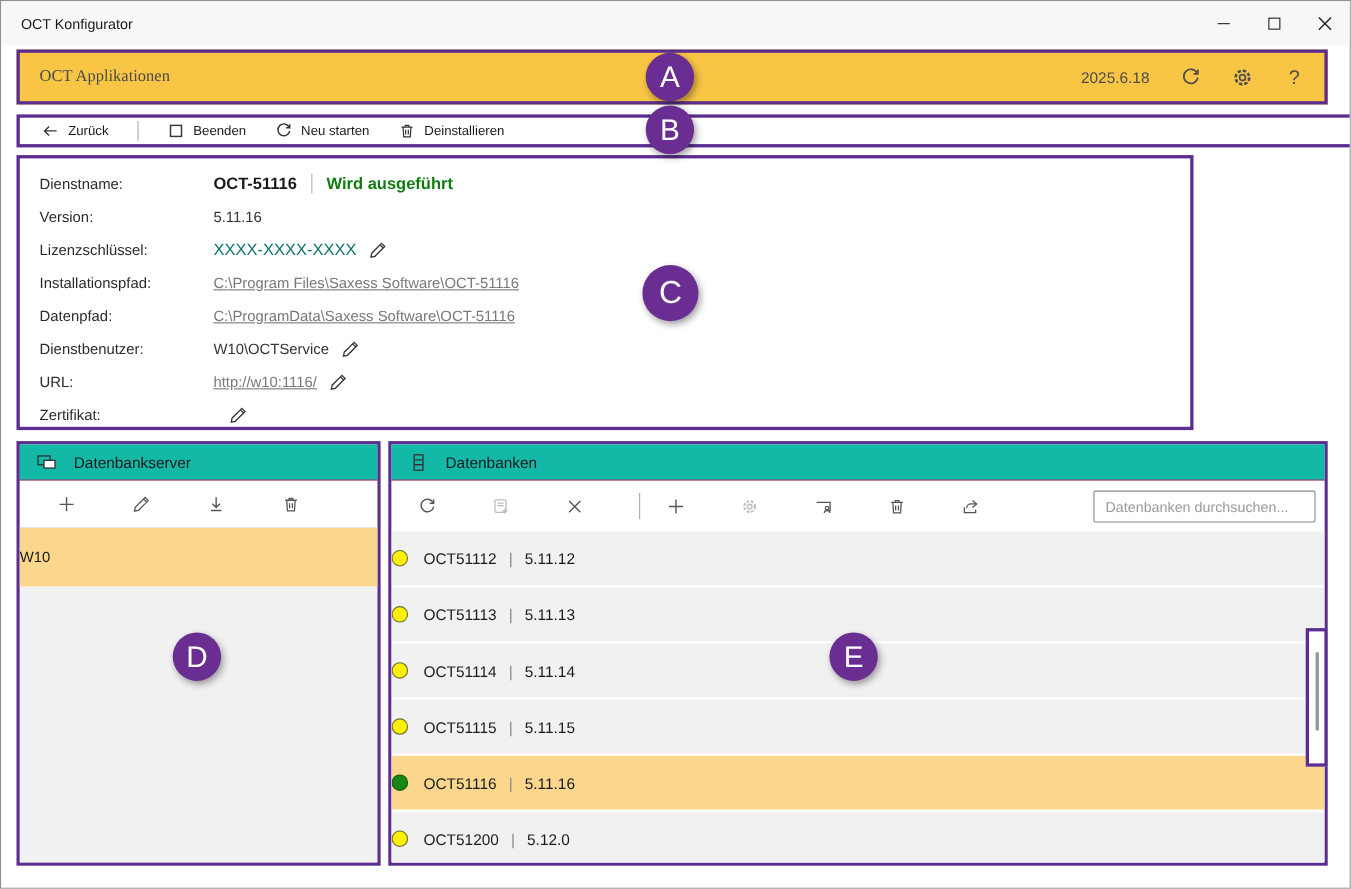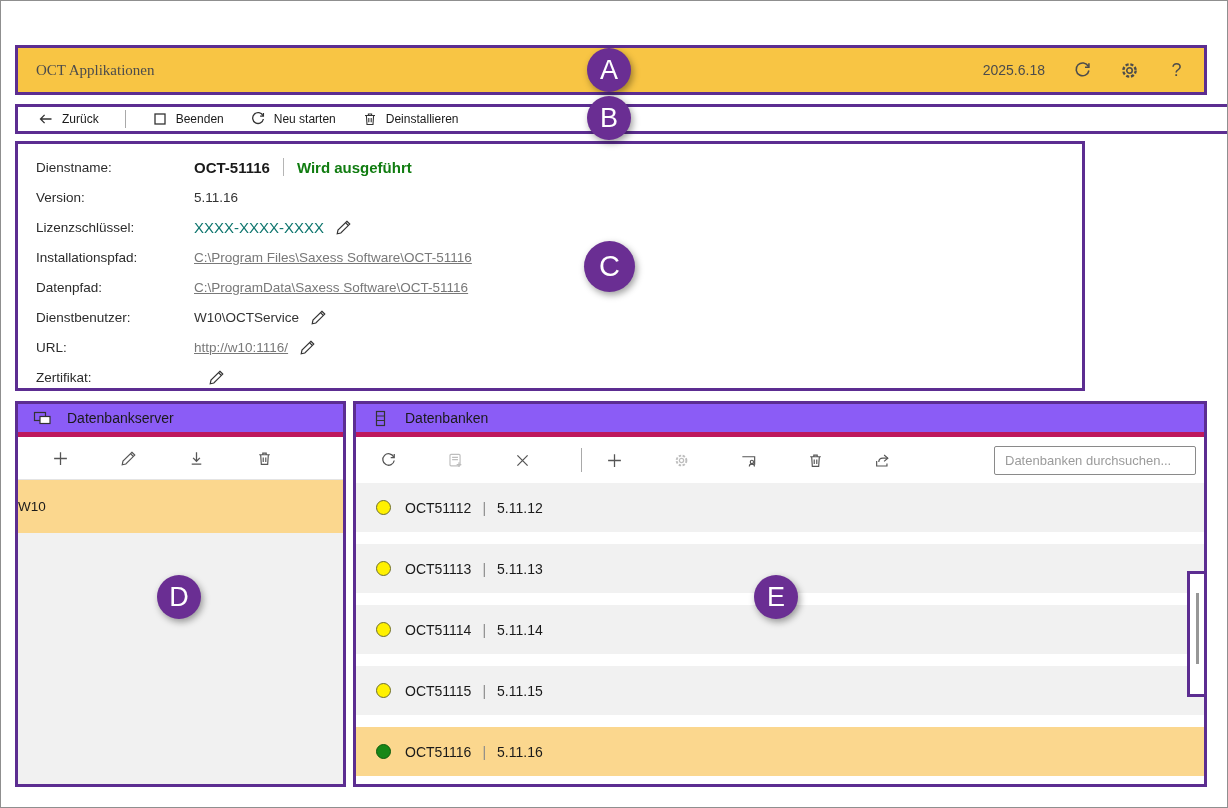--- a/index.html
+++ b/index.html
@@ -40,42 +40,42 @@
   .dname { font-weight:bold; font-size:15px; color:#1a1a1a; }
   .ddiv { width:1px; height:18px; background:#b5b5b5; margin:0 13px; }
   .dstatus { font-weight:bold; font-size:15px; color:#107c10; }
   .dlic { font-size:15px; color:#0f766e; }
   .dlink { color:#787878; text-decoration:underline; cursor:pointer; }
   .pencil { margin-left:11px; width:17px; height:17px; cursor:pointer; }
   .pencil svg { width:17px; height:17px; }
   
   .boxD { left:14px; top:400px; width:331px; height:386px; display:flex; flex-direction:column; }
   .panel-head { height:33px; flex:0 0 33px; display:flex; align-items:center; gap:15px;
-                padding-left:15px; font-size:14px; color:#1a1a1a; border-bottom:5px solid #be185d; background:#8b5cf6; }
+                padding-left:15px; font-size:14px; color:#1a1a1a; border-bottom:1px solid #be185d; background:#14b8a6; }
   .panel-head svg { width:19px; height:19px; }
   .d-toolbar { height:43px; flex:0 0 43px; display:flex; align-items:center; padding-left:34px;
                gap:51px; border-bottom:1px solid #e4e4e4; background:#fff; }
   .tico { width:17px; height:17px; cursor:pointer; }
   .tico svg { width:17px; height:17px; }
   .d-list { flex:1; background:#f1f1f1; }
   .d-item { height:53px; background:#fbd78e; display:flex; align-items:center;
             font-size:13.5px; color:#1a1a1a; cursor:pointer; }
   
   .boxE { left:352px; top:400px; width:854px; height:386px; display:flex; flex-direction:column; }
   .e-toolbar { height:46px; flex:0 0 46px; display:flex; align-items:center; padding-left:24px; background:#fff; }
   .e-toolbar .tico { margin-right:50px; }
   .e-toolbar .vsep { margin:0 24px 0 0; height:24px; }
   .disabled svg { opacity:0.38; }
   .search { margin-left:auto; margin-right:8px; width:202px; height:29px; border:1px solid #8a8a8a;
             border-radius:2px; font-size:13px; padding:0 10px; color:#222; outline:none;
             font-family:"Liberation Sans",sans-serif; background:#fff; }
   .search::placeholder { color:#9b9b9b; }
   .e-list { flex:1; background:#fff; overflow:hidden; }
-  .e-row { height:49px; margin-bottom:12px; background:#f1f1f1; display:flex; align-items:center;
-           padding-left:20px; font-size:14px; color:#1a1a1a; cursor:pointer; }
+  .e-row { height:49px; margin-bottom:2px; background:#f1f1f1; display:flex; align-items:center;
+           font-size:14px; color:#1a1a1a; cursor:pointer; }
   .e-row.selected { background:#fbd78e; }
   .dot { width:15px; height:15px; border-radius:50%; flex:0 0 15px; }
   .dot.yellow { background:#fff100; border:1px solid #6e6e2e; }
   .dot.green  { background:#178717; border:1px solid #0d5c0d; }
   .e-name { margin-left:14px; }
   .e-pipe { color:#8a8a8a; margin:0 11px; }
   
   .scrollbox { left:1186px; top:570px; width:20px; height:126px; z-index:5; }
   .thumb { width:3px; height:71px; background:#979797; margin:19px auto 0; }
   
@@ -87,20 +87,36 @@
   .annC { left:583px; top:240px; width:51px; height:51px; font-size:29px; }
   .annD { left:156px; top:574px; width:44px; height:44px; }
   .annE { left:753px; top:574px; width:44px; height:44px; }
   svg { display:block; }
 </style>
 </head>
 <body>
 
 <div class="win">
 
+  <div class="titlebar">
+    <span class="title">OCT Konfigurator</span>
+    <div class="wincontrols">
+      <div class="wbtn">
+          <span class="glyph-min"></span>
+        </div>
+      <div class="wbtn">
+          <span class="glyph-max"></span>
+        </div>
+      <div class="wbtn">
+        <svg width="13" height="13" viewBox="0 0 13 13">
+            <path d="M1 1l11 11M12 1L1 12" stroke="#222" stroke-width="1.3" fill="none"></path>
+          </svg>
+      </div>
+    </div>
+  </div>
 
   <div class="pbox boxA">
     <span class="app-title">OCT Applikationen</span>
     <div class="hdr-right">
       <span class="hdr-date">2025.6.18</span>
       <span class="hicon">
         <svg viewBox="0 0 16 16">
             <path d="M12.9 4.6A5.4 5.4 0 1 0 13.4 8" fill="none" stroke="#4c4c4c" stroke-width="1.3"></path>
             <path d="M13.4 1.9v3.3h-3.3" fill="none" stroke="#4c4c4c" stroke-width="1.3"></path>
           </svg>

